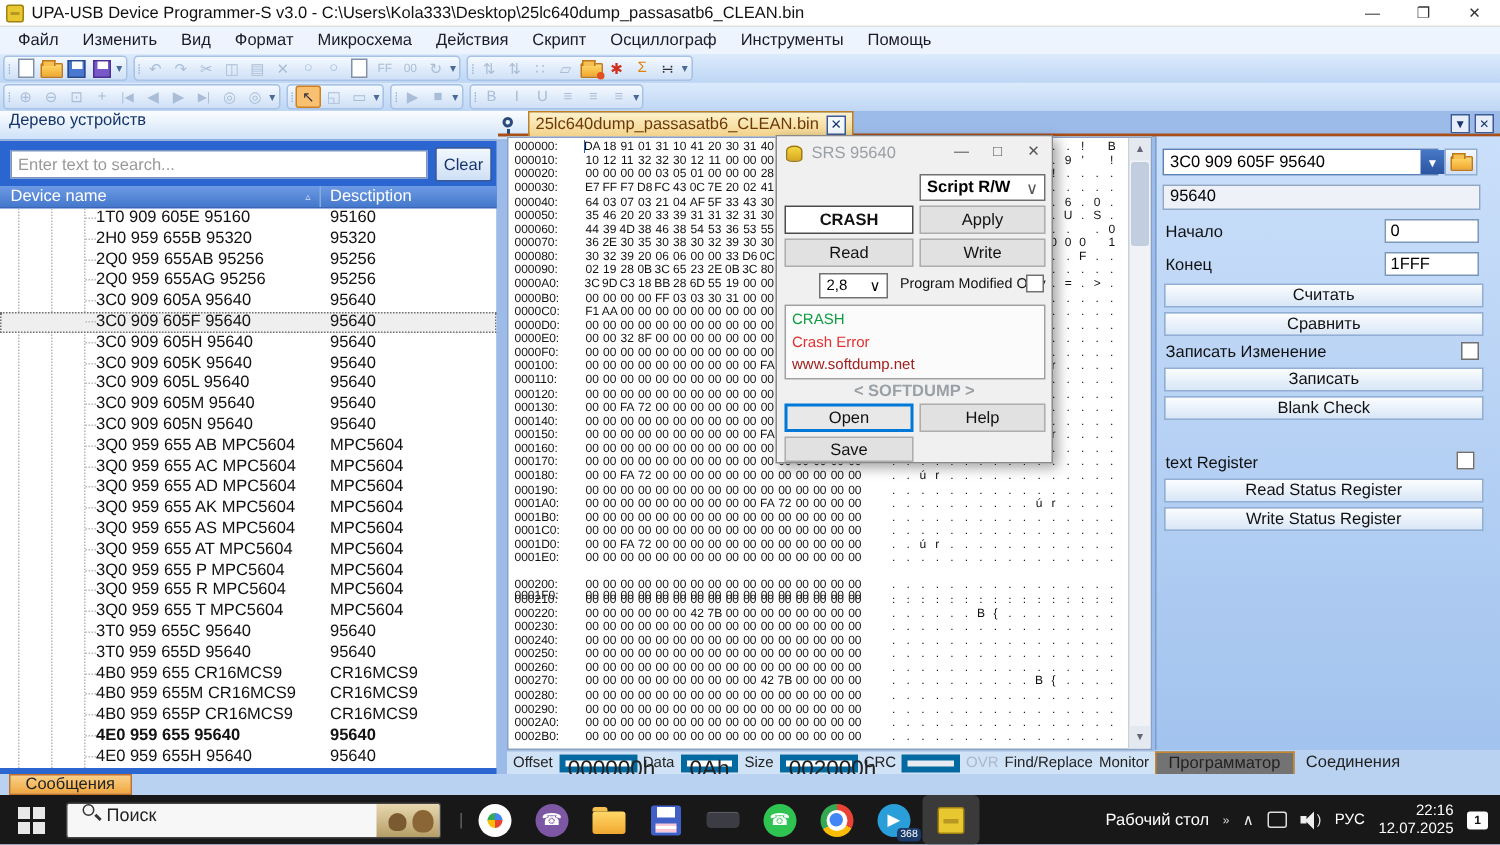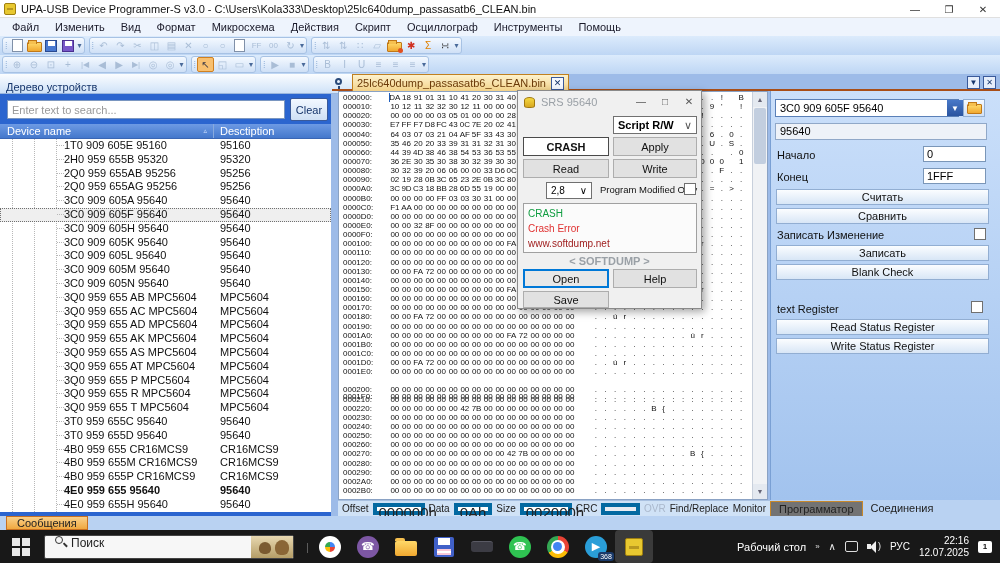--- a/index.html
+++ b/index.html
@@ -34,21 +34,21 @@
   .icfolder{width:15px;height:10px;background:linear-gradient(#ffd868,#f0a830);border:1px solid #c07818;border-radius:1px;position:relative;margin-top:2px}
   .icfolder:before{content:"";position:absolute;left:0;top:-3px;width:7px;height:3px;background:#f5c050;border:1px solid #c07818;border-bottom:none}
   .icfloppy{width:12px;height:12px;background:#4878d0;border:1px solid #2a4a90;position:relative}
   .icfloppy:before{content:"";position:absolute;left:2px;top:0;width:7px;height:5px;background:#fff}
   .icfloppy.p2{background:#7858c8;border-color:#4a3090}
   .icfw{position:relative}
   .icfw:after{content:"";position:absolute;right:-2px;bottom:-2px;width:5px;height:5px;background:#e05020;border-radius:50%}
 
   
   #lpanel{left:0;top:74px;width:331px;height:442px;background:#2b65cf}
-  #lcaption{position:absolute;left:0;top:0;width:368px;height:20px;background:linear-gradient(#fbfdff,#cfe2f8);display:flex;align-items:flex-end;padding:0 6px;color:#16356b;border-bottom:1px solid #9ab6dd}
+  #lcaption{position:absolute;left:0;top:0;width:368px;height:20px;background:linear-gradient(#fbfdff,#cfe2f8);display:flex;align-items:flex-start;padding:0 6px;color:#16356b;border-bottom:1px solid #9ab6dd}
   .pinic{width:7px;height:7px;border:2px solid #2a4a7a;border-radius:50%;position:absolute;right:26px;top:4px}
   .pinic:after{content:"";position:absolute;left:1px;top:6px;width:2px;height:4px;background:#2a4a7a}
   #lclose{position:absolute;right:8px;top:3px;color:#2a4a7a;font-size:10px}
   #lsearchwrap{position:absolute;left:0;top:20px;width:331px;height:30px}
   #lsearch{position:absolute;left:7px;top:6px;width:278px;height:19px;border:1px solid #7a96c0;font-size:11px;padding:0 4px;color:#333}
   #lsearch::placeholder{color:#999}
   #lclear{position:absolute;left:290px;top:4px;width:38px;height:23px;background:linear-gradient(#f2f8ff,#cfe0f5);border:1px solid #3a5a9a;border-radius:2px;font-size:11px;color:#16356b}
   #lcolhdr{position:absolute;left:0;top:50px;width:331px;height:15px;background:linear-gradient(#6d9ae4,#4478cc);color:#fff;display:flex;border-bottom:1px solid #3a66b4}
   #lcolhdr .c1{width:214px;padding:1px 0 0 7px;border-right:1px solid #88aade;position:relative}
   #lcolhdr .c1 .sort{position:absolute;right:6px;top:3px;font-size:7px;color:#cfe0ff}

